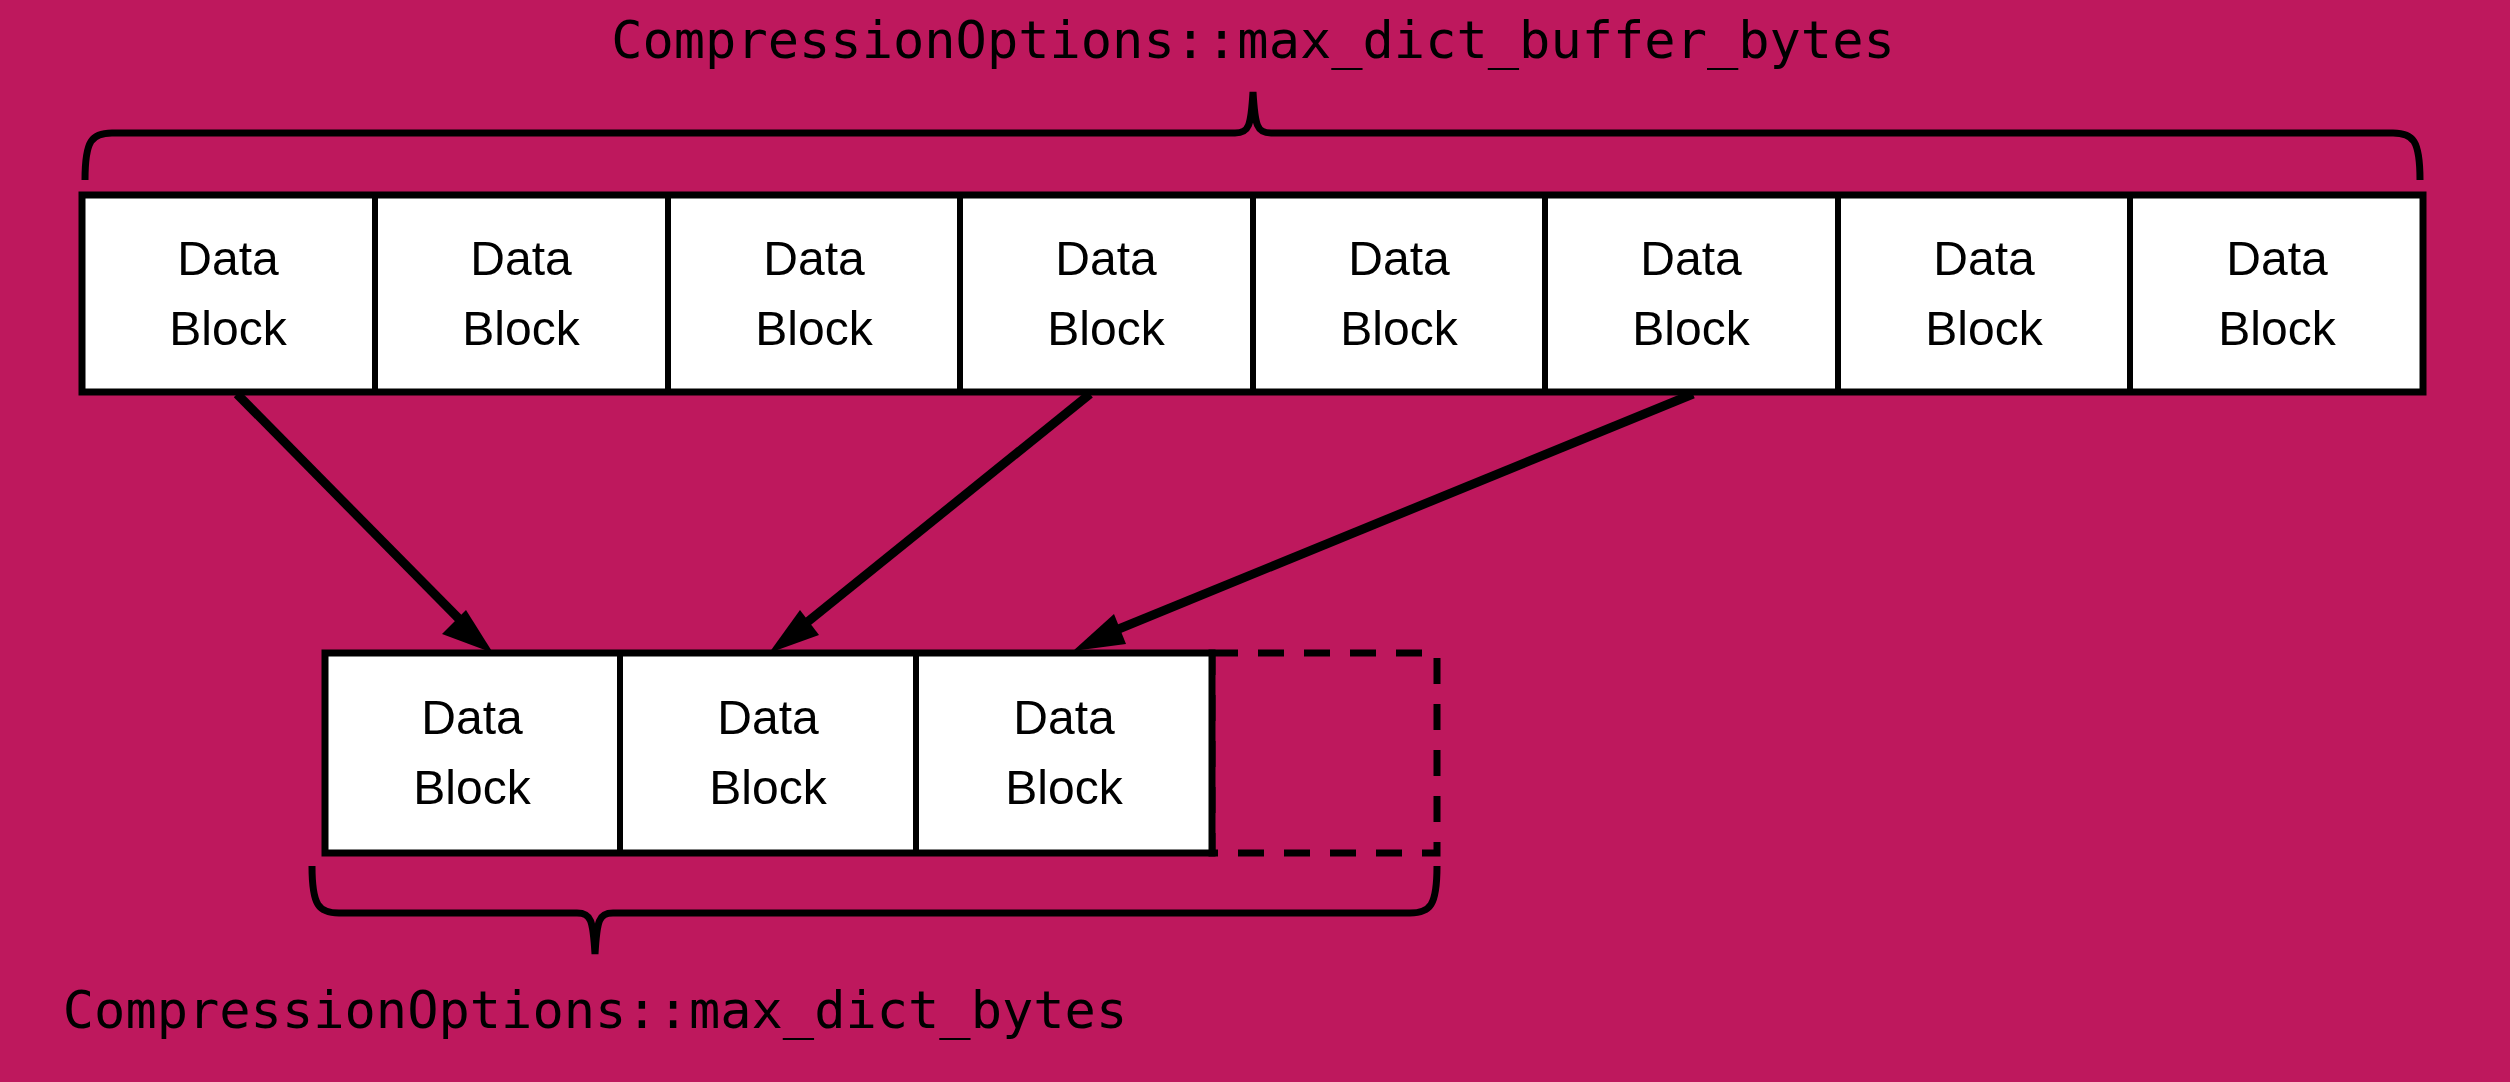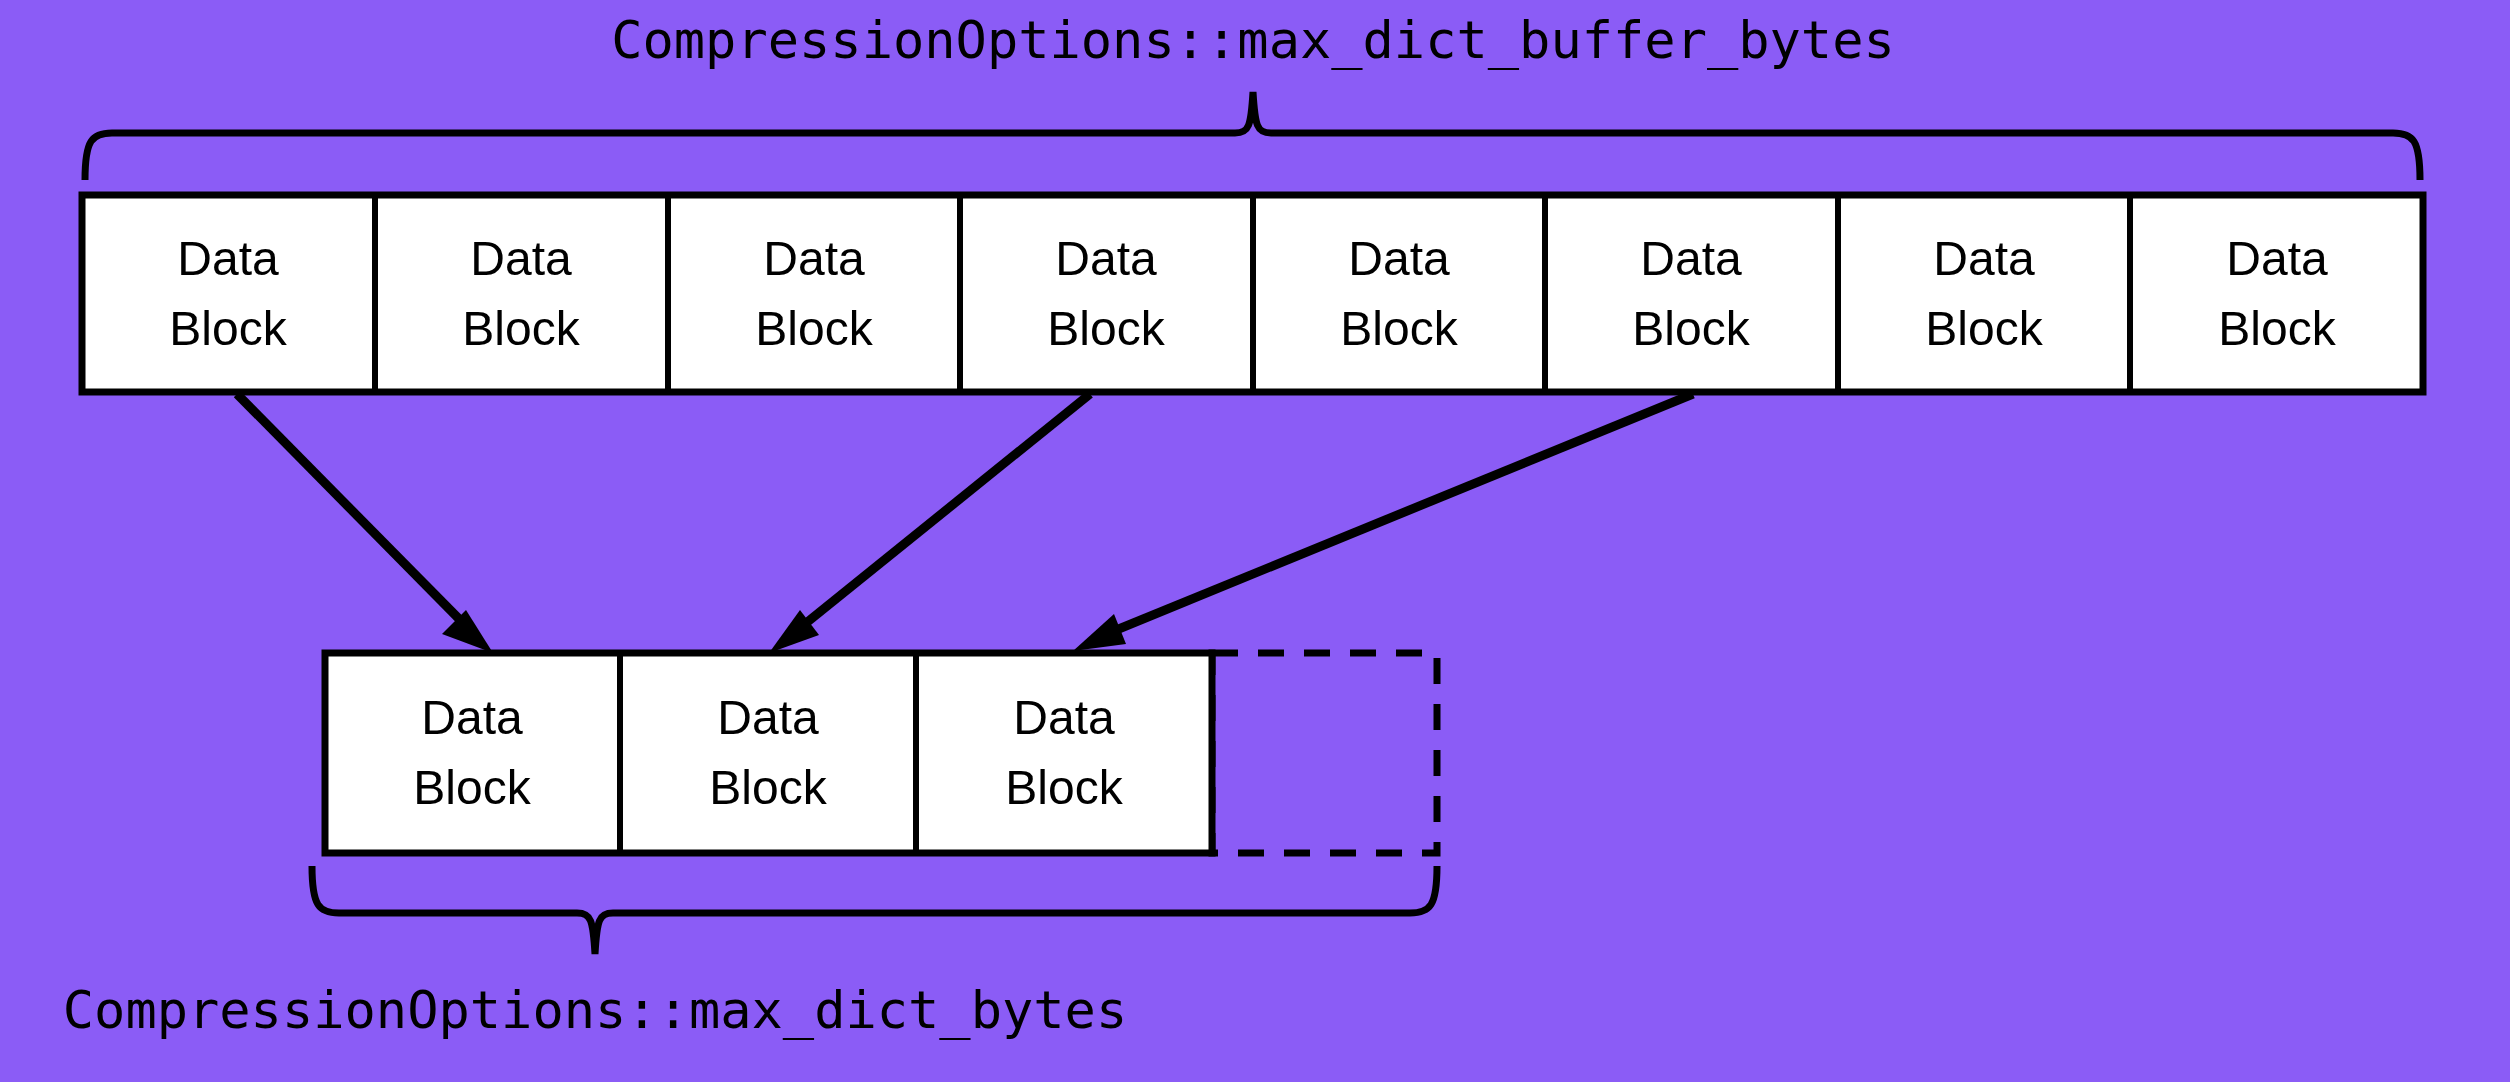--- a/index.html
+++ b/index.html
@@ -9,21 +9,21 @@
     background: #ffffff;
   }
   body {
     font-family: "Liberation Sans", sans-serif;
     color: #000000;
   }
   #diagram-root {
     position: relative;
     width: 2510px;
     height: 1082px;
-    background: #8b5cf6;
+    background: #be185d;
     overflow: hidden;
   }
   #diagram-svg {
     position: absolute;
     left: 0;
     top: 0;
     width: 2510px;
     height: 1082px;
     display: block;
   }

